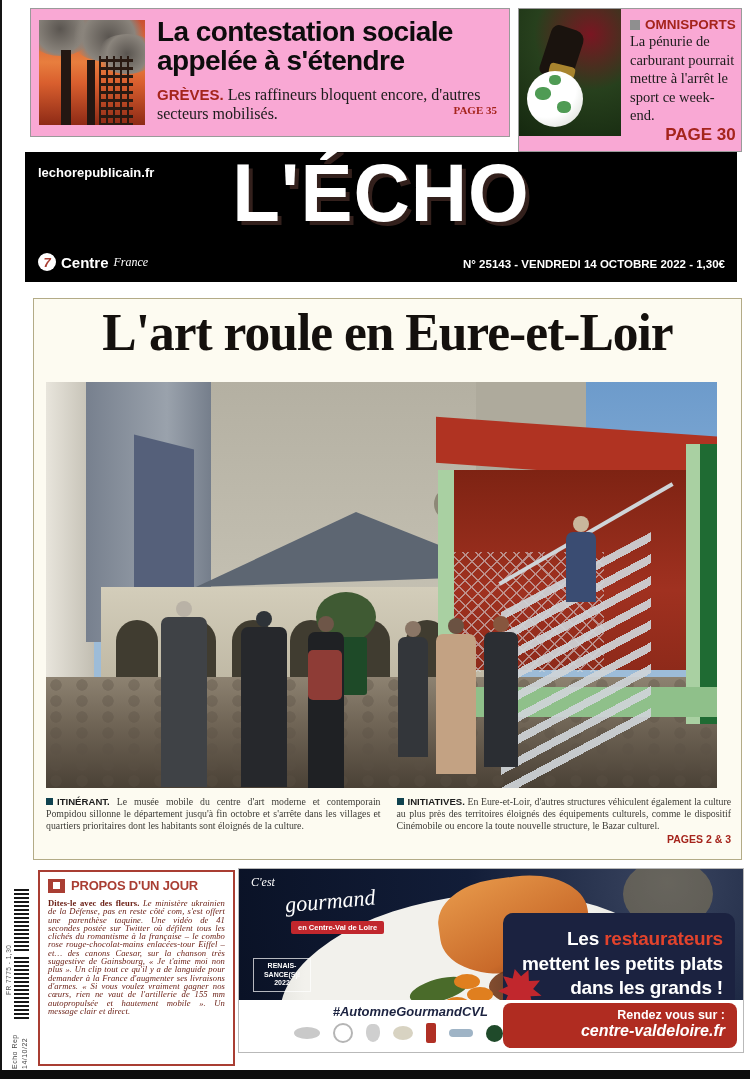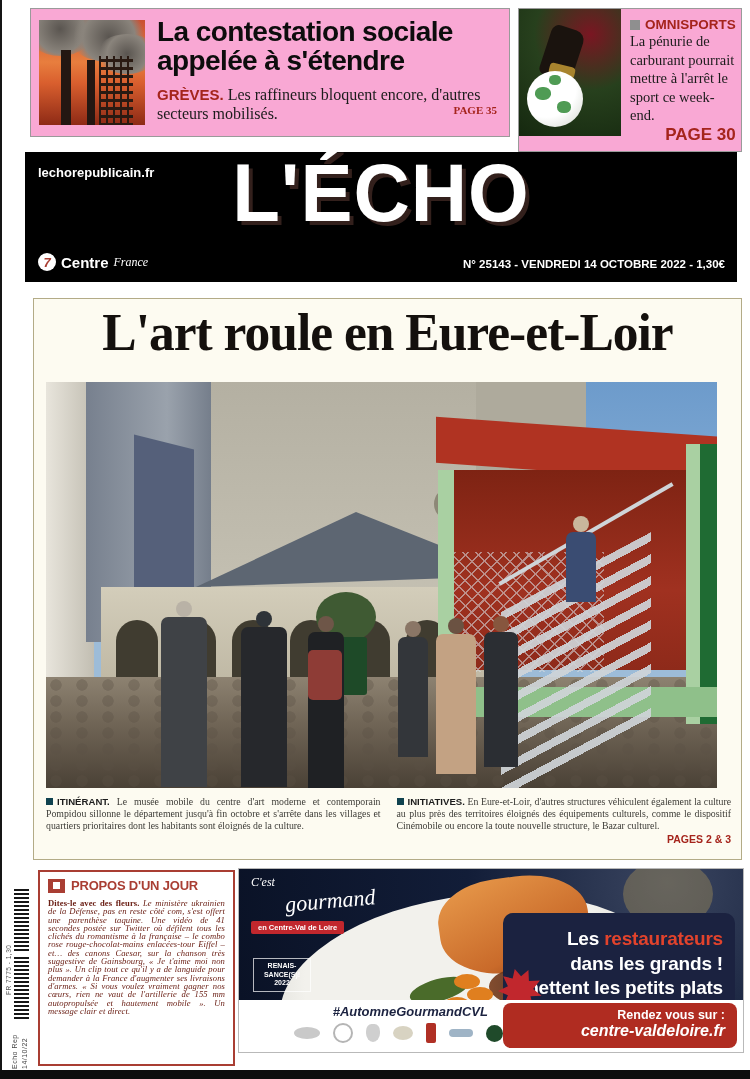--- a/index.html
+++ b/index.html
@@ -134,21 +134,21 @@
   .ad-logo{position:absolute;left:12px;top:6px;color:#fff;}
   .cest{font-family:"Liberation Serif",serif;font-style:italic;font-size:12px;}
   .automne{display:flex;align-items:center;font-weight:bold;font-size:30px;letter-spacing:1px;line-height:1;}
   .fork-icon{width:10px;height:30px;margin-right:4px;position:relative;}
   .fork-icon:before{content:"";position:absolute;left:3px;top:0;width:4px;height:30px;background:#c1272d;border-radius:2px;}
   .fork-icon:after{content:"";position:absolute;left:0;top:0;width:10px;height:8px;
        background:repeating-linear-gradient(90deg,#c1272d 0 2px,rgba(0,0,0,0) 2px 4px);}
   .leaf-small{width:16px;height:16px;margin:0 1px;}
   .gourmand{font-family:"Liberation Serif",serif;font-style:italic;font-size:22px;transform:rotate(-5deg);margin:-2px 0 2px 34px;}
   .cvl-badge{display:inline-block;background:#c1272d;color:#fff;font-size:7.5px;font-weight:bold;
-             padding:2px 7px;border-radius:2px;}
+             padding:2px 7px;border-radius:2px;margin-left:40px;}
   .renaissance{position:absolute;left:14px;bottom:60px;width:52px;border:1px solid rgba(255,255,255,.7);
                color:#fff;text-align:center;font-size:7px;font-weight:bold;line-height:1.25;padding:3px 2px;}
   .claim-box{position:absolute;right:8px;top:44px;width:232px;height:132px;background:#1b2240;
              border-radius:10px;box-sizing:border-box;padding:14px 12px 0 12px;text-align:right;}
   .claim-line{color:#fff;font-weight:bold;font-size:19px;line-height:1.3;letter-spacing:-0.2px;}
   .claim-red{color:#e2432c;}
   .leaf-big{position:absolute;left:255px;top:95px;width:52px;height:52px;transform:rotate(-14deg);}
   .ad-strip{position:absolute;left:0;right:0;bottom:0;height:52px;background:#fff;}
   .hashtag{position:absolute;right:255px;top:4px;font-weight:bold;font-style:italic;font-size:13px;color:#1b2240;}
   .partners{position:absolute;left:55px;bottom:9px;display:flex;align-items:center;gap:13px;}
@@ -327,22 +327,22 @@
     <div class="renaissance">
       <div>RENAIS-</div>
       <div>SANCE(S)!</div>
       <div>2022</div>
     </div>
 
     <div class="claim-box">
       <div class="claim-line">
         <span>Les </span><span class="claim-red">restaurateurs</span>
       </div>
+      <div class="claim-line">mettent les petits plats</div>
       <div class="claim-line">dans les grands !</div>
-      <div class="claim-line">mettent les petits plats</div>
     </div>
     <svg class="leaf-big" viewBox="0 0 24 24">
       <path fill="#c1272d" d="M12 2l2 4 4-2-1 5 5 1-4 3 3 4-5-1v4l-4-3-4 3v-4l-5 1 3-4-4-3 5-1-1-5 4 2z"></path>
     </svg>
 
     <div class="ad-strip">
       <div class="hashtag">#AutomneGourmandCVL</div>
       <div class="partners">
         <span class="plogo" style="width:26px;height:12px;background:#c9c9c9;"></span>
         <span class="plogo" style="width:16px;height:16px;border:2px solid #b5b5b5;"></span>

